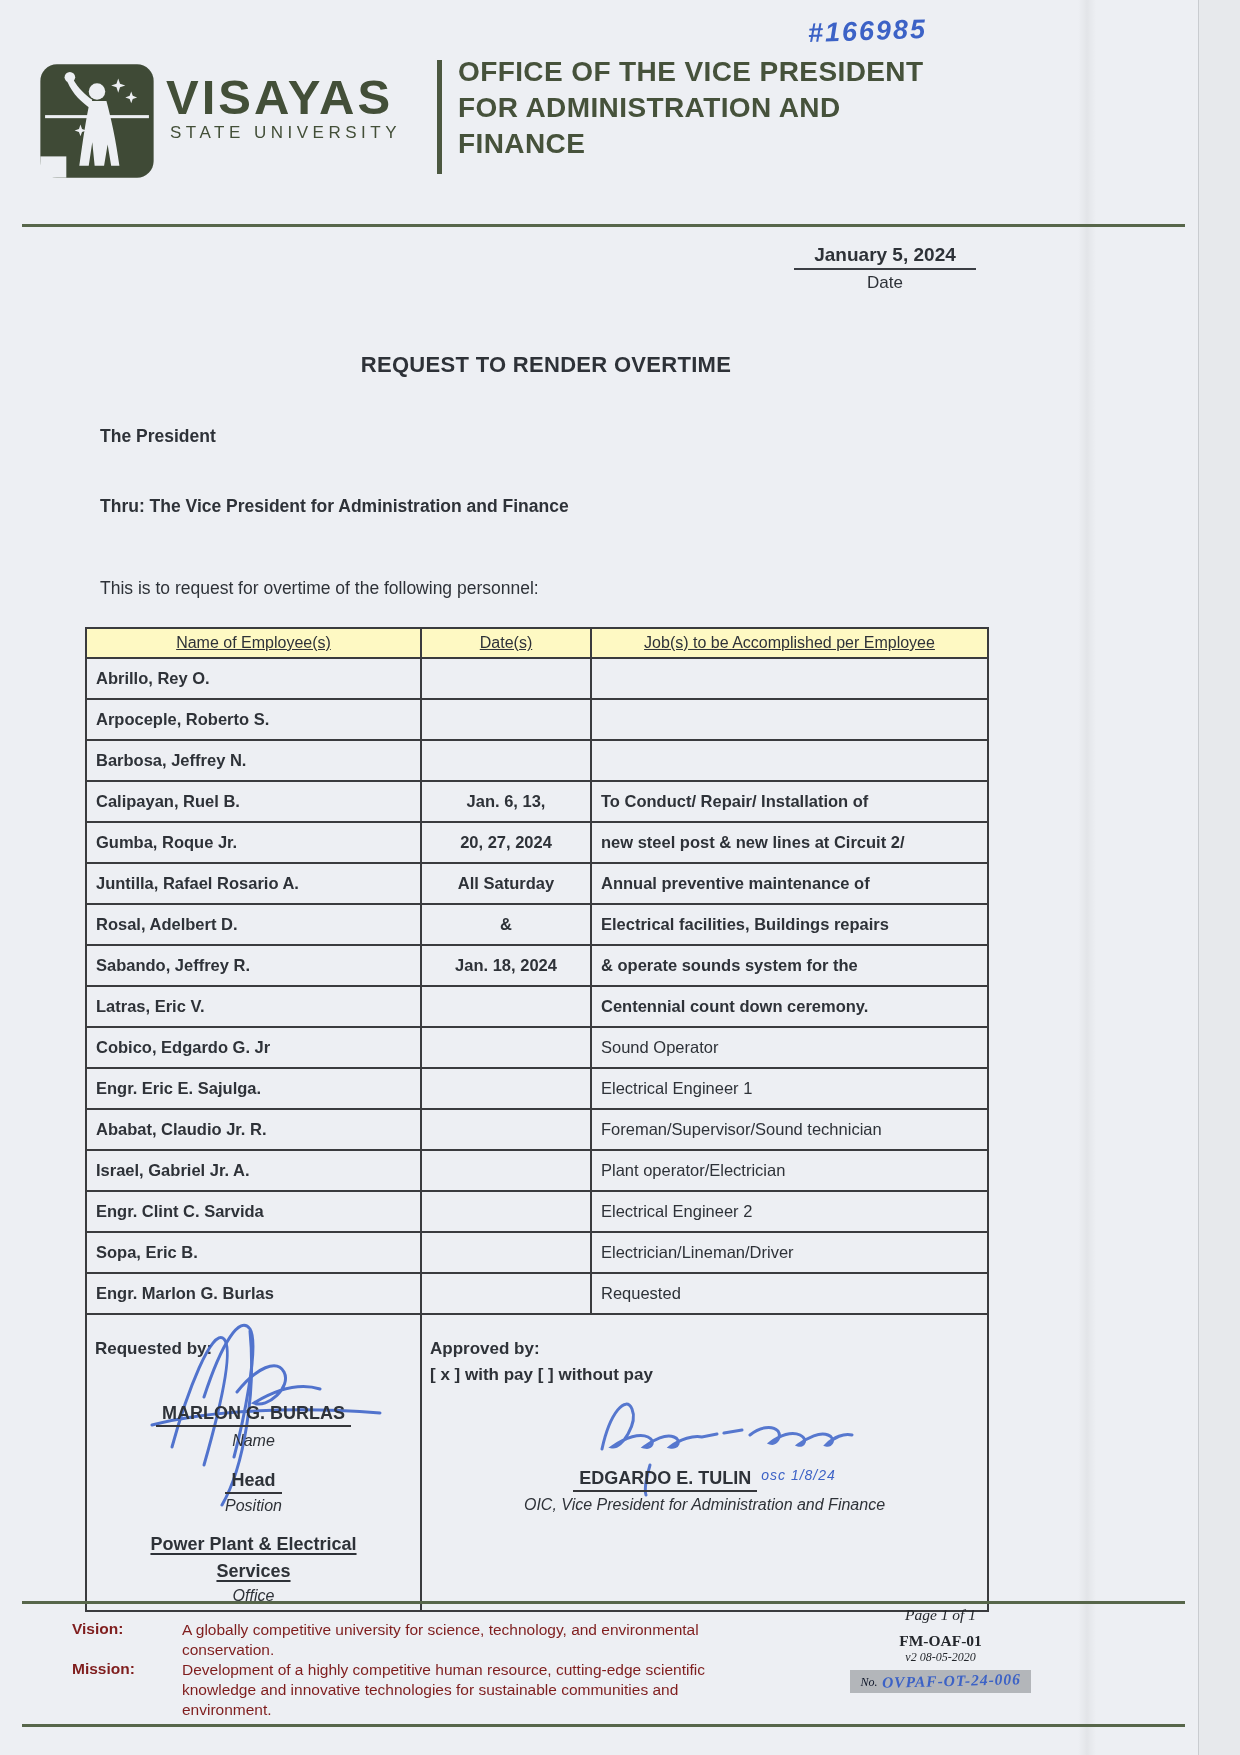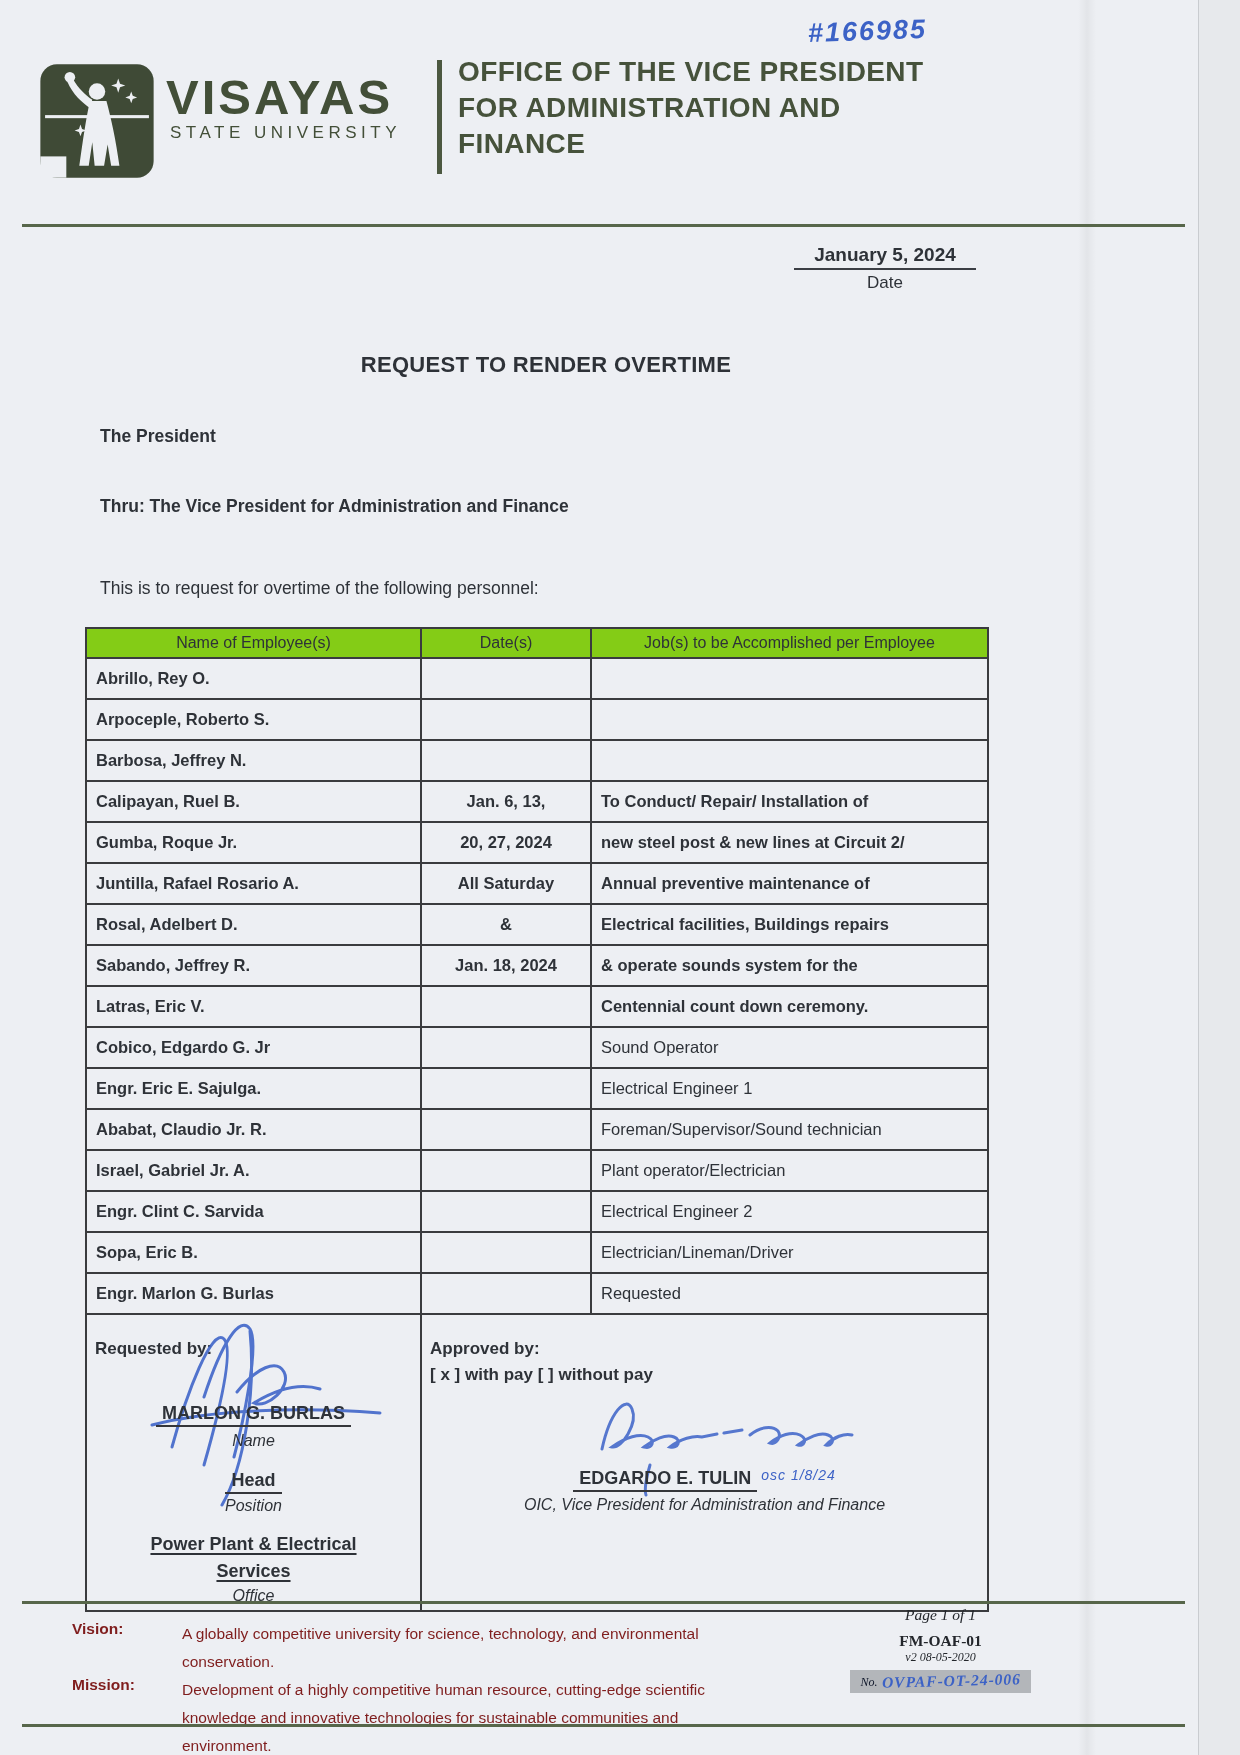--- a/index.html
+++ b/index.html
@@ -25,21 +25,21 @@
   .date-value{display:inline-block;font-size:19px;font-weight:600;border-bottom:2.5px solid #3b3e44;padding:0 20px 2px;}
   .date-label{font-size:17px;margin-top:3px;}
   
   .doc-title{left:0;top:352px;width:1092px;text-align:center;font-size:22px;font-weight:700;letter-spacing:.3px;}
   .addressee{left:100px;top:426px;font-size:17.5px;font-weight:700;}
   .thru{left:100px;top:496px;font-size:17.5px;font-weight:700;}
   .intro{left:100px;top:578px;font-size:17.5px;}
   
   table.ot{position:absolute;left:85px;top:627px;width:902px;border-collapse:collapse;table-layout:fixed;}
   table.ot th,table.ot td{border:2px solid #3a3b3e;padding:2px 9px;vertical-align:middle;}
-  table.ot th{background:#84cc16;font-weight:400;font-size:16px;height:24px;}
+  table.ot th{background:#fef9c3;font-weight:400;font-size:16px;height:24px;text-decoration:underline;}
   table.ot td{height:35px;font-size:16.5px;}
   td.name-cell{font-weight:700;}
   td.date-cell{font-weight:700;text-align:center;}
   td.job-cell.bold{font-weight:700;}
   
   tr.sig-row td{height:295px;padding:0;}
   .sig-inner{position:relative;width:100%;height:295px;}
   .blk-label{position:absolute;left:8px;top:24px;font-weight:700;font-size:17px;}
   .pay-line{position:absolute;left:8px;top:50px;font-weight:700;font-size:17px;}
   .center-line{position:absolute;left:0;width:100%;text-align:center;}
@@ -49,21 +49,21 @@
     font-weight:700;font-size:18px;line-height:27px;text-decoration:underline;text-underline-offset:3px;text-decoration-thickness:2px;}
   .sig-svg{position:absolute;overflow:visible;pointer-events:none;}
   .tulin-note{font-size:14px;font-weight:400;letter-spacing:1px;margin-left:4px;vertical-align:4px;}
   .app-title{font-style:italic;font-size:16px;}
   
   .rule-f1{top:1601px;}
   .rule-f2{top:1724px;}
   .footer-left{left:72px;top:1620px;width:660px;font-family:Liberation Sans, sans-serif;font-size:15.5px;color:#7f1d1d;}
   .f-row{display:flex;}
   .f-label{width:110px;font-weight:700;flex:0 0 110px;}
-  .f-text{width:550px;line-height:28px;}
+  .f-text{width:550px;line-height:20px;}
   .footer-right{left:838px;top:1606px;width:205px;text-align:center;font-family:"Liberation Serif",serif;color:#23262b;}
   .page-ind{font-style:italic;font-size:15.5px;}
   .form-code{font-weight:700;font-size:15.5px;margin-top:8px;}
   .form-ver{font-style:italic;font-size:12px;}
   .no-strip{display:inline-block;margin-top:5px;background:#b3b6ba;padding:2px 10px 3px;}
   .no-label{font-family:"Liberation Serif",serif;font-style:italic;font-size:12px;color:#0f172a;}
   .no-value{font-size:15.5px;font-weight:700;letter-spacing:1px;display:inline-block;transform:rotate(-1.5deg);}
   
   .scan-edge{left:1198px;top:0;width:42px;height:1755px;background:#e7e9ec;border-left:1px solid #c9ccd0;}
   .fold{left:1078px;top:0;width:18px;height:1755px;background:linear-gradient(90deg,rgba(0,0,0,0),rgba(0,0,0,.045),rgba(0,0,0,0));}

